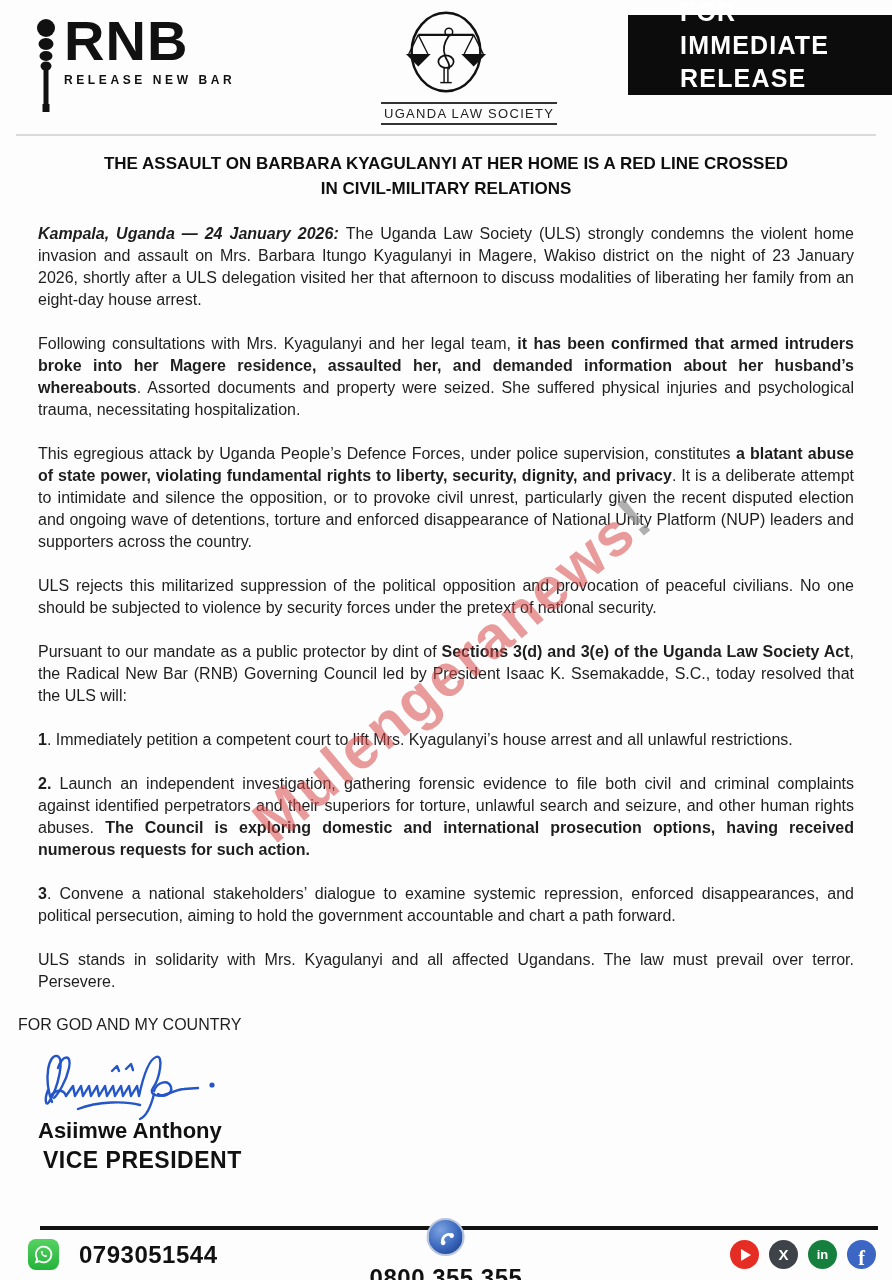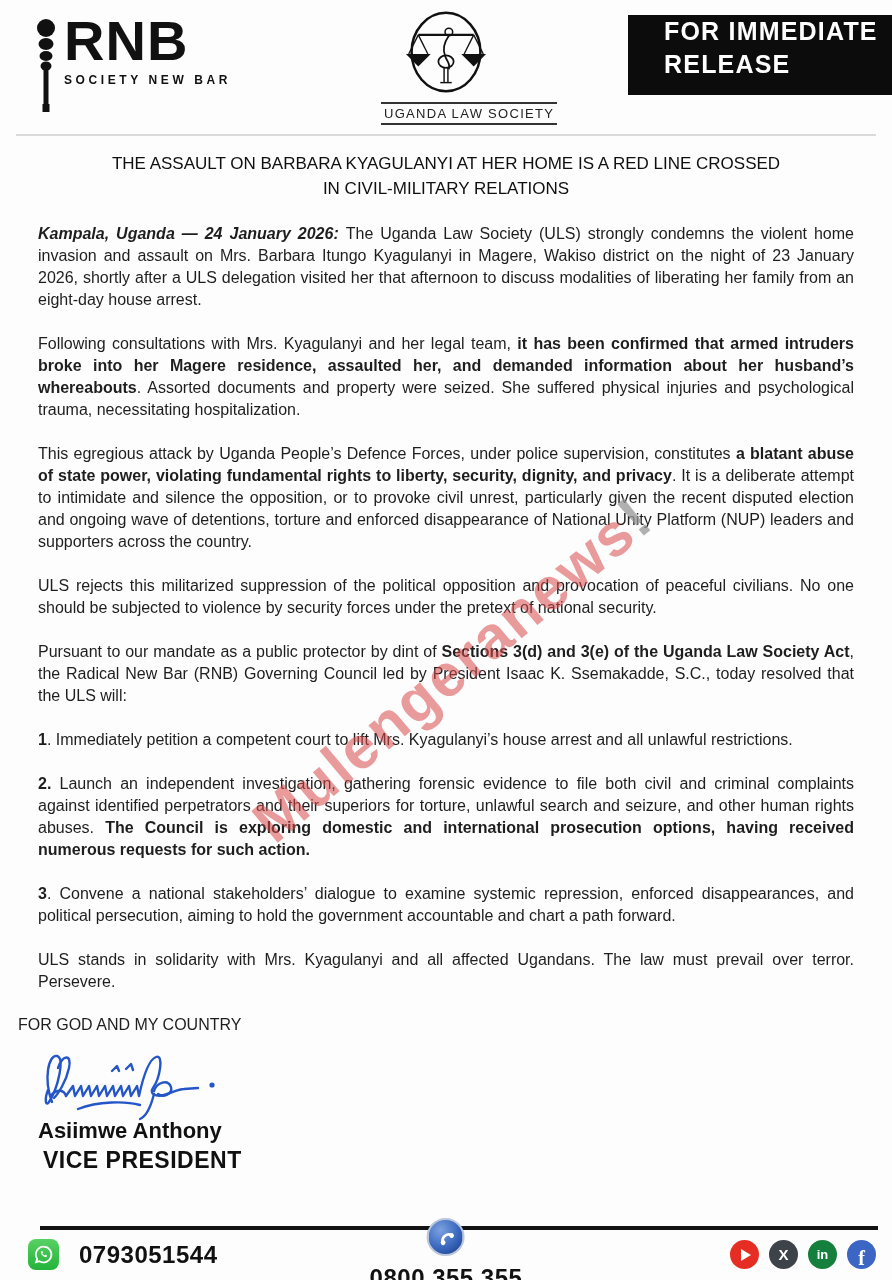--- a/index.html
+++ b/index.html
@@ -13,25 +13,25 @@
   .header { position:relative; height:118px; }
   .rnb { position:absolute; left:34px; top:14px; display:flex; align-items:flex-start; }
   .rnb-mace { display:block; margin-top:4px; }
   .rnb-textcol { margin-left:6px; }
   .rnb-acronym { font-size:56px; font-weight:800; letter-spacing:1px; line-height:0.95; color:#111; }
   .rnb-tagline { font-size:12px; font-weight:700; letter-spacing:3.6px; color:#111; margin-top:6px; }
   .uls { position:absolute; left:50%; top:10px; transform:translateX(-50%); width:130px; text-align:center; }
   .uls-caption { display:inline-block; margin-top:2px; font-size:13px; letter-spacing:1.3px; color:#222;
     border-top:2px solid #333; border-bottom:2px solid #333; padding:2px 3px; white-space:nowrap; }
   .release-box { position:absolute; right:0; top:15px; width:264px; height:80px;
-    background:#0c0c0c; color:#fff; display:flex; flex-direction:column; justify-content:flex-start;
-    padding-left:36px; font-size:25px; font-weight:700; letter-spacing:1.2px; line-height:1.32; }
+    background:#0c0c0c; color:#fff; display:flex; flex-direction:column; justify-content:flex-end;
+    padding-left:52px; font-size:25px; font-weight:700; letter-spacing:1.2px; line-height:1.32; }
   .divider { margin:16px 16px 0; border-top:2px solid #dadada; }
   
-  .title { margin:15px 40px 0; text-align:center; font-size:17px; font-weight:400; line-height:25px; color:#0f0f0f; }
+  .title { margin:15px 40px 0; text-align:center; font-size:17px; font-weight:700; line-height:25px; color:#0f0f0f; }
   
   .body { padding:0 38px; font-size:16px; line-height:22px; color:#1e1e1e; }
   .para { margin-top:22px; text-align:justify; }
   .b { font-weight:700; }
   .i { font-style:italic; }
   .closing { padding:0 18px; margin-top:23px; font-size:16px; color:#1e1e1e; }
   
   .watermark { position:absolute; left:262px; top:795px; height:70px; width:560px;
     transform:rotate(-40deg); transform-origin:0 50%;
     font-size:60px; font-weight:700; letter-spacing:2px; white-space:nowrap;
@@ -75,21 +75,21 @@
           <circle cx="12" cy="10" r="9"></circle>
           <ellipse cx="12" cy="26" rx="7.5" ry="6"></ellipse>
           <ellipse cx="12" cy="38" rx="6.5" ry="5"></ellipse>
           <ellipse cx="12" cy="48" rx="5.5" ry="4.5"></ellipse>
           <rect x="9.5" y="52" width="5" height="36"></rect>
           <rect x="8.5" y="86" width="7" height="8"></rect>
         </g>
       </svg>
       <div class="rnb-textcol">
         <div class="rnb-acronym">RNB</div>
-        <div class="rnb-tagline">SOCIETY NEW BAR</div>
+        <div class="rnb-tagline">RELEASE NEW BAR</div>
       </div>
     </div>
 
     <div class="uls">
       <svg width="96" height="86" viewBox="0 0 100 90">
         <ellipse cx="50" cy="44" rx="36" ry="41" fill="none" stroke="#111" stroke-width="2.6"></ellipse>
         <line x1="21" y1="26" x2="79" y2="26" stroke="#111" stroke-width="2.4"></line>
         <line x1="21" y1="26" x2="11" y2="46" stroke="#111" stroke-width="1.4"></line>
         <line x1="21" y1="26" x2="31" y2="46" stroke="#111" stroke-width="1.4"></line>
         <path d="M8 46 L34 46 L21 59 Z" fill="#111"></path>

